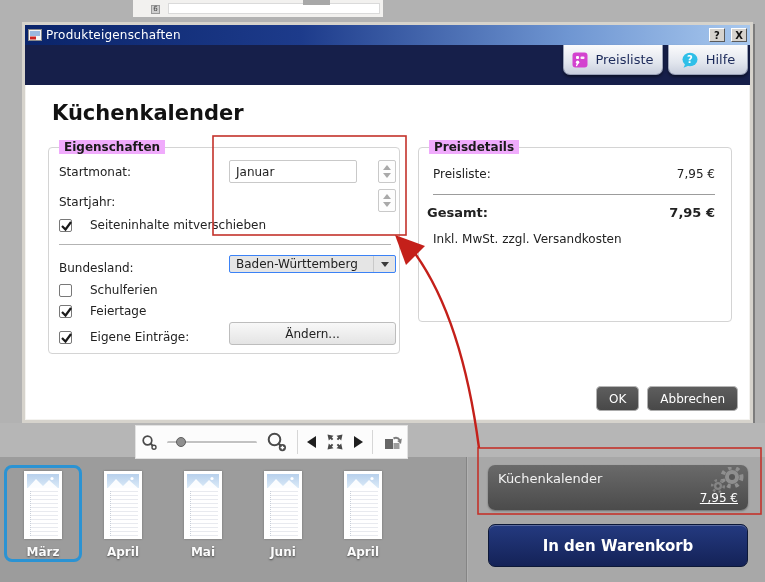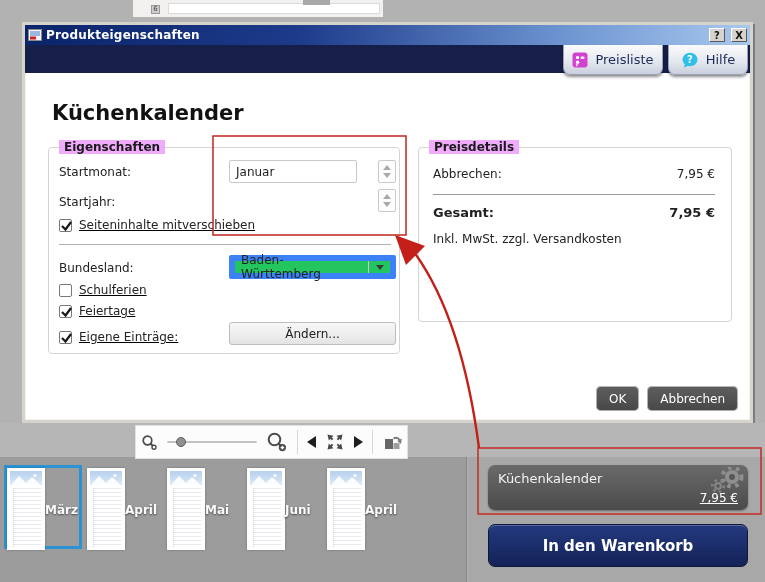--- a/index.html
+++ b/index.html
@@ -12,51 +12,51 @@
   .top-row { position:absolute; left:168px; top:3px; width:212px; height:11px; background:#fff; border:1px solid #dadada; }
   .top-chip { position:absolute; left:151px; top:5px; width:9px; height:9px; background:#cfcfcf; border:1px solid #9a9a9a; font-size:7px; line-height:7px; color:#444; text-align:center; }
   .top-tab { position:absolute; left:303px; top:0; width:27px; height:5px; background:#a8a8a8; }
 
   
   .dialog { position:absolute; left:22px; top:22px; width:731px; height:401px; background:#fff;
             border:3px solid #d6d3cc; box-shadow:2px 2px 0 rgba(96,96,96,.65), inset 0 0 0 1px #f4f3f0; }
   .titlebar { position:absolute; left:0; top:0; right:0; height:20px;
               background:linear-gradient(90deg,#0a246a 0%,#1d3b8b 38%,#6f96d2 75%,#a8c8ee 100%);
               display:flex; align-items:center; padding:0 3px; gap:4px; }
-  .title-text { flex:1; color:#fff; font-weight:bold; font-size:12px; letter-spacing:.2px; }
+  .title-text { flex:1; color:#fff; font-weight:normal; font-size:12px; letter-spacing:.2px; }
   .winbtn { width:16px; height:14px; background:#d6d3ce; border:1px solid; border-color:#ffffff #5a5a5a #5a5a5a #ffffff;
             font-size:10px; font-weight:bold; color:#111; display:flex; align-items:center; justify-content:center; margin-left:2px; cursor:default; }
-  .band { position:absolute; left:0; top:20px; right:0; height:28px; background:#161f4a; }
+  .band { position:absolute; left:0; top:20px; right:0; height:40px; background:#161f4a; }
   .band-btn { position:absolute; top:0; height:30px; border-radius:0 0 7px 7px;
               background:linear-gradient(#fbfbfc,#e2e6ee 60%,#c9cfdd); color:#1c2a5a; font-size:13px;
               display:flex; align-items:center; justify-content:center; gap:7px;
               border:1px solid #9aa2b8; border-top:none; box-shadow:0 2px 3px rgba(0,0,0,.45); cursor:default; }
   .btn-preisliste { left:538px; width:100px; }
   .btn-hilfe { left:643px; width:80px; }
 
   .h1 { position:absolute; left:27px; top:76px; font-size:21px; font-weight:bold; color:#121212; }
 
   .group { position:absolute; border:1px solid #d4d4d4; border-radius:4px; background:#fff; }
   .legend { position:absolute; top:-8px; left:10px; background:#f0abfc; padding:0 5px; font-weight:bold; font-size:12px; color:#1a1a1a; }
   #grp-props { left:23px; top:122px; width:352px; height:207px; }
   #grp-price { left:393px; top:122px; width:314px; height:175px; }
   .lbl { position:absolute; font-size:12px; color:#222; white-space:nowrap; }
   .field { position:absolute; height:23px; border:1px solid #c9c9c9; border-radius:2px; background:#fff;
            font-size:12px; color:#222; display:flex; align-items:center; padding:0 6px; }
   .spinner { position:absolute; width:18px; height:23px; border:1px solid #c9c9c9; border-radius:2px; background:#fdfdfd;
              display:flex; flex-direction:column; align-items:center; justify-content:space-evenly; cursor:default; }
   .tri-up { width:0; height:0; border-left:4px solid transparent; border-right:4px solid transparent; border-bottom:5px solid #a9a9a9; }
   .tri-dn { width:0; height:0; border-left:4px solid transparent; border-right:4px solid transparent; border-top:5px solid #a9a9a9; }
-  .cbrow { position:absolute; display:flex; align-items:center; gap:7px;text-decoration:underline; }
+  .cbrow { position:absolute; display:flex; align-items:center; gap:18px; }
   .cb { width:13px; height:13px; border:1px solid #787878; border-radius:2px; background:#fff; position:relative; flex:0 0 auto; }
   .cb svg { position:absolute; left:1px; top:0; display:none; }
   .cb.checked svg { display:block; }
   .sep { position:absolute; border-top:1px solid #b3b3b3; }
-  .combo { position:absolute; left:180px; top:107px; width:167px; height:24px; border:6px solid #3b82f6; border-radius:2px;
-           background:#22c55e; display:flex; align-items:center; font-size:12px; color:#222; }
+  .combo { position:absolute; left:180px; top:107px; width:167px; height:18px; border:1px solid #3b82f6; border-radius:2px;
+           background:#e5e5e5; display:flex; align-items:center; font-size:12px; color:#222; }
   .combo-text { flex:1; padding:0 6px; }
   .combo-arrow { width:22px; align-self:stretch; border-left:1px solid #c9c9c9; display:flex; align-items:center; justify-content:center; }
   .combo-arrow i { width:0; height:0; border-left:4px solid transparent; border-right:4px solid transparent; border-top:5px solid #3a3a3a; }
   .btn-light { position:absolute; left:180px; top:174px; width:167px; height:23px; border:1px solid #bdbdbd; border-radius:3px;
                background:linear-gradient(#f8f8f8,#e4e4e4); font-size:12px; color:#222;
                display:flex; align-items:center; justify-content:center; cursor:default; }
   .pval { position:absolute; right:16px; font-size:12px; color:#222; }
   .bold { font-weight:bold; font-size:13px; }
   .btn-dark-row { position:absolute; right:12px; top:361px; display:flex; gap:8px; }
   .btn-dark { height:25px; border-radius:5px; background:linear-gradient(#5f5f5f,#474747); color:#fff; font-size:12px;
@@ -70,22 +70,22 @@
 
   .toolbar { position:absolute; left:135px; top:425px; width:273px; height:34px; background:#fcfcfc; border:1px solid #e2e2e2;
              display:flex; align-items:center; justify-content:center; gap:9px; z-index:5; }
   .vr { width:1px; height:24px; background:#d6d6d6; }
   .slider { position:relative; width:90px; height:12px; }
   .slider .track { position:absolute; left:0; right:0; top:5px; height:3px; background:#c2c2c2; border-bottom:1px solid #fff; border-radius:2px; }
   .slider .knob { position:absolute; left:9px; top:1px; width:10px; height:10px; border-radius:50%; background:#8f8f8f; border:1px solid #5f5f5f; }
   .tri-left { width:0; height:0; border-top:6px solid transparent; border-bottom:6px solid transparent; border-right:9px solid #1e1e1e; }
   .tri-right { width:0; height:0; border-top:6px solid transparent; border-bottom:6px solid transparent; border-left:9px solid #1e1e1e; }
 
-  .thumb { position:absolute; top:465px; width:78px; height:84px; border:3px solid transparent; border-radius:0;
-           display:flex; align-items:center; z-index:4; }
+  .thumb { position:absolute; top:465px; width:78px; height:97px; border:3px solid transparent; border-radius:8px;
+           display:flex; flex-direction:column; align-items:center; z-index:4; }
   .thumb.selected { border-color:#2b93d3; }
   .page { width:38px; height:82px; background:#fff; margin-top:3px; box-shadow:0 0 2px rgba(0,0,0,.3);
           display:flex; flex-direction:column; padding:3px 2px 2px; }
   .photo { height:14px; margin:0 1px 2px; background:linear-gradient(#b7d0ec,#dcebf8); position:relative; overflow:hidden; }
   .lines { flex:1; margin:1px 2px 1px 4px; border-left:1px dotted #c9cfd9;
            background:repeating-linear-gradient(to bottom,#e8eaef 0 1px,transparent 1px 4px); }
   .thumb-label { margin-top:6px; font-weight:bold; font-size:12px; color:#fbfbfb; text-shadow:0 1px 2px rgba(0,0,0,.55); }
 
   .product-box { position:absolute; left:488px; top:465px; width:260px; height:45px; border-radius:7px;
                  background:linear-gradient(#6a6a6a,#4b4b4b); overflow:hidden; box-shadow:0 1px 2px rgba(0,0,0,.35); z-index:4; }
@@ -201,24 +201,24 @@
               <polyline points="1,6 4.5,9.5 10,2" fill="none" stroke="#1a1a1a" stroke-width="2.2"></polyline>
             </svg>
         </span>
         <span class="lbl" style="position:static;">Eigene Einträge:</span>
       </div>
       <div class="btn-light">Ändern...</div>
     </div>
 
     <div class="group" id="grp-price">
       <span class="legend">Preisdetails</span>
-      <span class="lbl" style="left:14px;top:19px;">Abbrechen:</span>
+      <span class="lbl" style="left:14px;top:19px;">Preisliste:</span>
       <span class="pval" style="top:19px;">7,95 €</span>
       <div class="sep" style="left:14px;right:16px;top:46px;border-top-color:#9c9c9c;"></div>
-      <span class="lbl bold" style="left:14px;top:57px;text-align:center;">Gesamt:</span>
+      <span class="lbl bold" style="left:8px;top:57px;text-align:center;">Gesamt:</span>
       <span class="pval bold" style="top:57px;">7,95 €</span>
       <span class="lbl" style="left:14px;top:84px;">Inkl. MwSt. zzgl. Versandkosten</span>
     </div>
 
     <div class="btn-dark-row">
       <div class="btn-dark">OK</div>
       <div class="btn-dark">Abbrechen</div>
     </div>
   </div>
 

